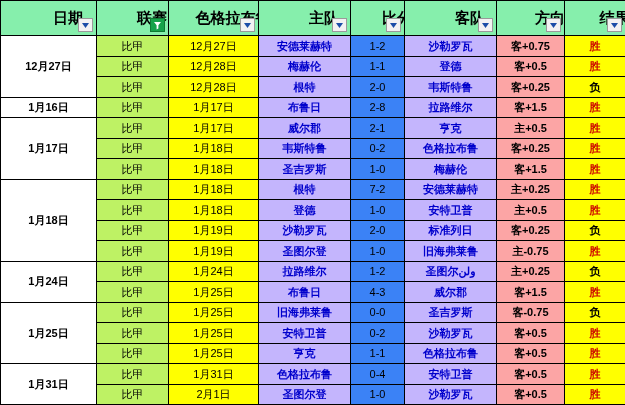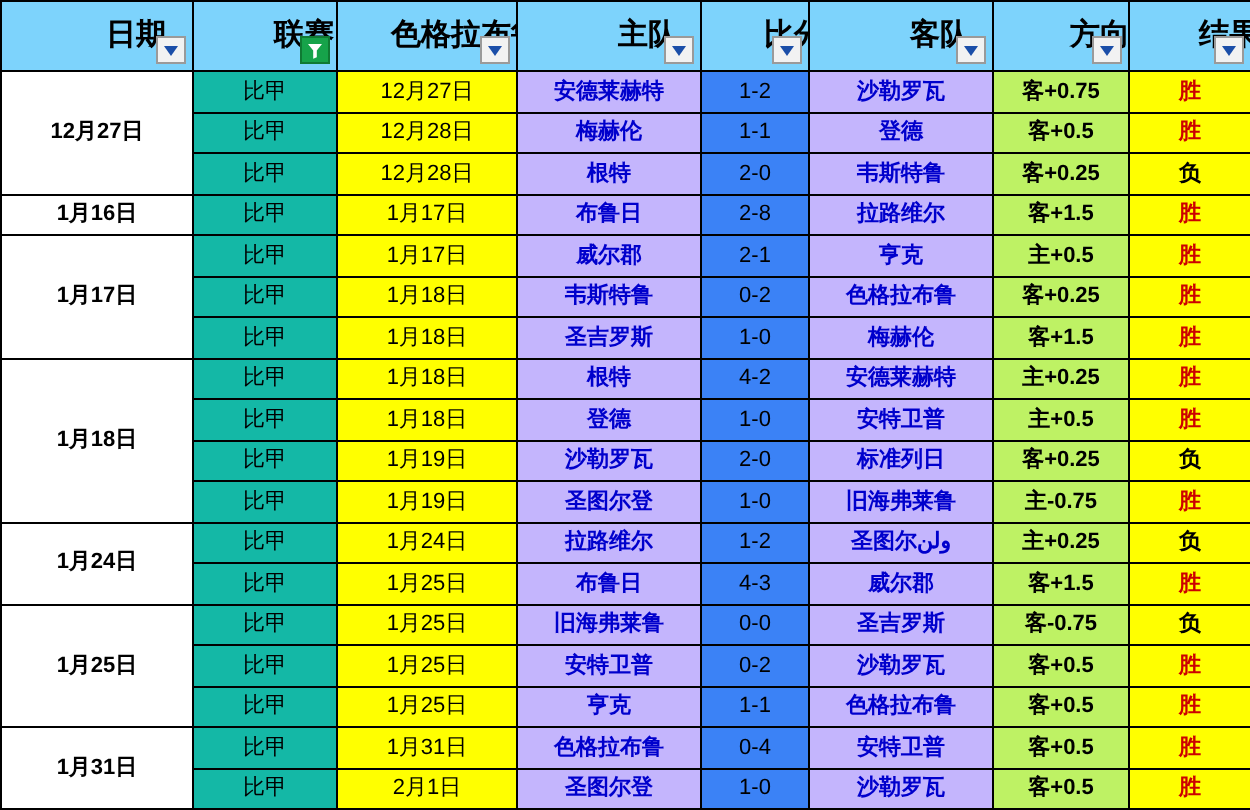--- a/index.html
+++ b/index.html
@@ -29,21 +29,21 @@
     padding: 0;
     text-align: center;
     vertical-align: middle;
     font-size: 11px;
     line-height: 1.1;
     overflow: hidden;
     white-space: nowrap;
   }
   
   tr.header-row td {
-    background: #7dd3fc;
+    background: #86efac;
     height: 34px;
     font-weight: bold;
     font-size: 15px;
     color: #000000;
     position: relative;
     padding-left: 39px;
   }
   .hdr-wrap {
     display: flex;
     flex-direction: column;
@@ -83,38 +83,38 @@
     color: #0000cc;
     font-weight: bold;
     font-size: 12px;
   }
   td.score {
     background: #3b82f6;
     color: #000000;
     font-size: 12px;
   }
   td.dir {
-    background: #bef264;
+    background: #fca5a5;
     color: #000000;
     font-weight: bold;
     font-size: 12px;
     text-align: left;
     padding-left: 6px;
   }
   td.result {
     background: #ffff00;
     color: #cc0000;
     font-weight: bold;
     font-size: 13px;
   }
   td.result.lose {
     color: #000000;
   }
   td.league {
-    background: #14b8a6;
+    background: #bef264;
     color: #000000;
     font-size: 11px;
   }
   td.time {
     background: #ffff00;
     color: #000000;
     font-size: 12px;
   }
 </style>
 </head>
@@ -279,21 +279,21 @@
           <td class="score">1-0</td>
           <td class="team">梅赫伦</td>
           <td class="dir">客+1.5</td>
           <td class="result">胜</td>
         </tr>
         <tr>
           <td class="date-cell" rowspan="4">1月18日</td>
           <td class="league">比甲</td>
           <td class="time">1月18日</td>
           <td class="team">根特</td>
-          <td class="score">4-2</td>
+          <td class="score">7-2</td>
           <td class="team">安德莱赫特</td>
           <td class="dir">主+0.25</td>
           <td class="result">胜</td>
         </tr>
         <tr>
           <td class="league">比甲</td>
           <td class="time">1月18日</td>
           <td class="team">登德</td>
           <td class="score">1-0</td>
           <td class="team">安特卫普</td>

